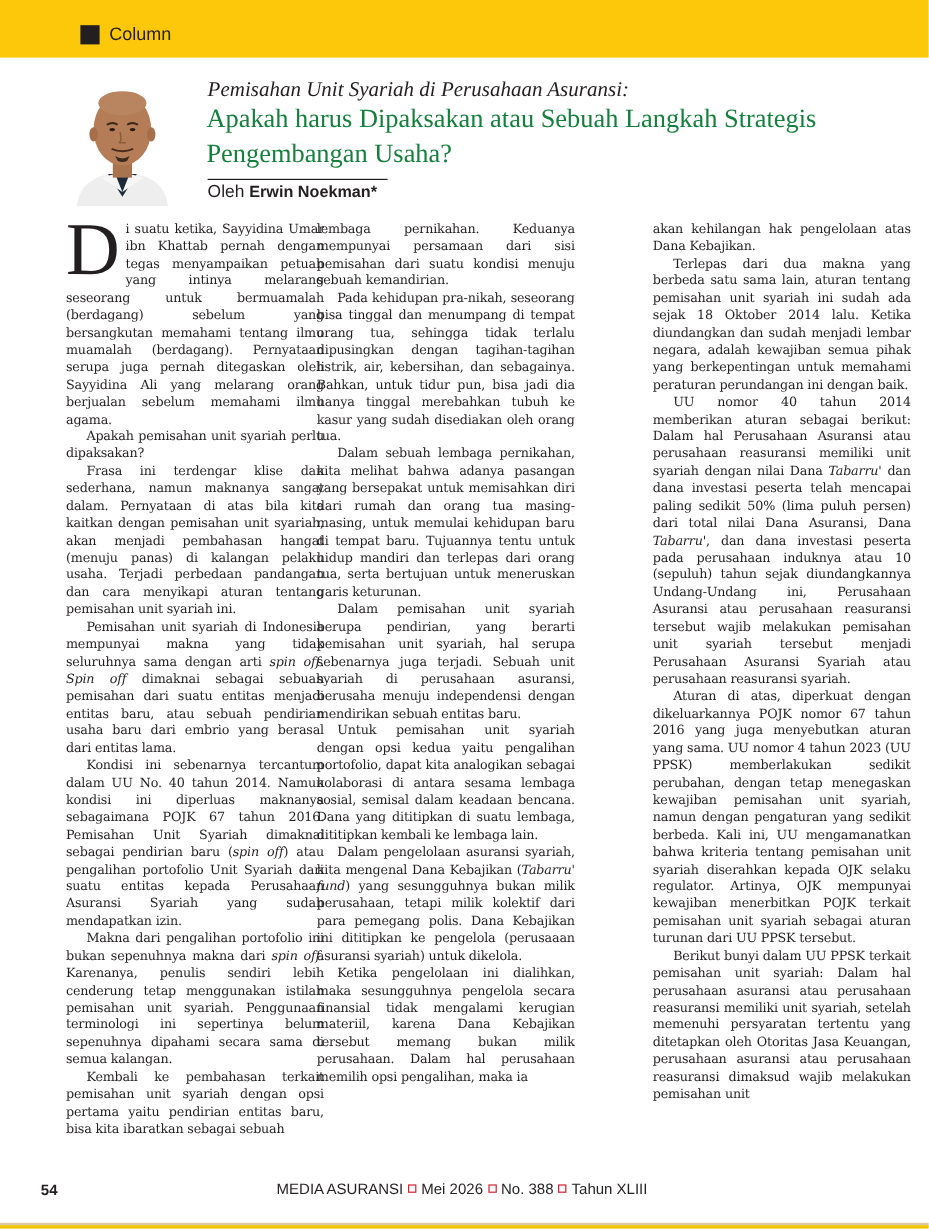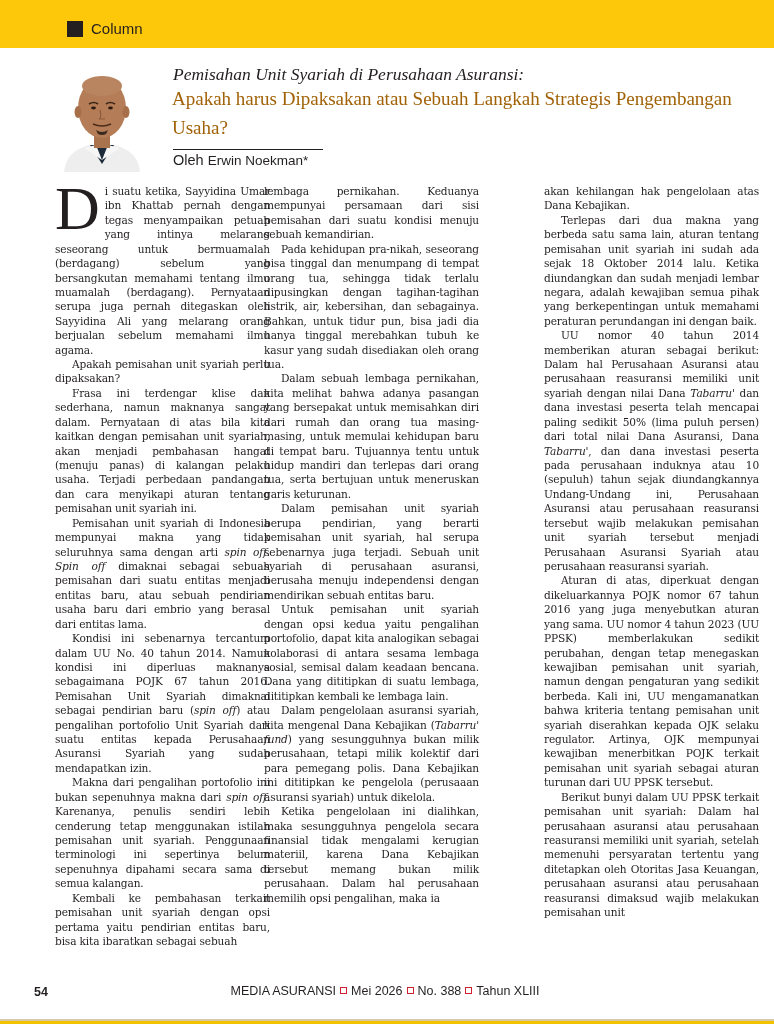--- a/index.html
+++ b/index.html
@@ -8,24 +8,24 @@
 
     .topbar { position: absolute; left: 0; top: 0; width: 774px; height: 48px; background: #fdc80a; }
     .section-tag { position: absolute; left: 55px; top: 21px; display: flex; align-items: center; gap: 8px; padding-left: 12px; }
     .section-square { width: 16px; height: 16px; background: #231f20; display: inline-block; }
     .section-label { font-family: "Liberation Sans", sans-serif; font-size: 15px; color: #231f20; line-height: 16px; }
 
     .photo { position: absolute; left: 60px; top: 68px; width: 84px; height: 104px; overflow: hidden; }
     .photo svg { width: 100%; height: 100%; display: block; }
 
     .kicker { position: absolute; left: 173px; top: 64px; font-family: "Liberation Serif", serif; font-size: 17.5px; color: #231f20; white-space: nowrap; font-style: italic; }
-    .headline { position: absolute; left: 172px; top: 84px; width: 560px; font-family: "Liberation Serif", serif; font-size: 19px; line-height: 29px; color: #a16207; }
+    .headline { position: absolute; left: 172px; top: 84px; width: 560px; font-family: "Liberation Serif", serif; font-size: 22px; line-height: 29px; color: #15803d; }
     .byline-rule { position: absolute; left: 173px; top: 149px; width: 150px; height: 1px; background: #231f20; }
     .byline { position: absolute; left: 173px; top: 152px; font-family: "Liberation Sans", sans-serif; font-size: 14.5px; color: #231f20; white-space: nowrap; }
-    .byline b { font-weight: normal; font-size: 13.5px; }
+    .byline b { font-weight: bold; font-size: 13.5px; }
 
     .col { position: absolute; top: 184px; width: 215px; font-family: "DejaVu Serif", serif; font-size: 10.6px; line-height: 14.42px; text-align: justify; color: #231f20; letter-spacing: -0.15px; }
     .col1 { left: 55px; }
     .col2 { left: 264px; }
     .col3 { left: 507px; margin-left: 37px; }
     .col p { text-indent: 17px; }
     .col p.noindent { text-indent: 0; }
     .dropcap { float: left; font-family: "Liberation Serif", serif; font-size: 62px; line-height: 46px; margin: 1px 5px 0 0; padding-top: 0; color: #231f20; }
     .col i { font-style: italic; }
     .page-number { position: absolute; left: 34px; top: 985px; font-family: "Liberation Sans", sans-serif; font-weight: bold; font-size: 12.5px; color: #231f20; }

